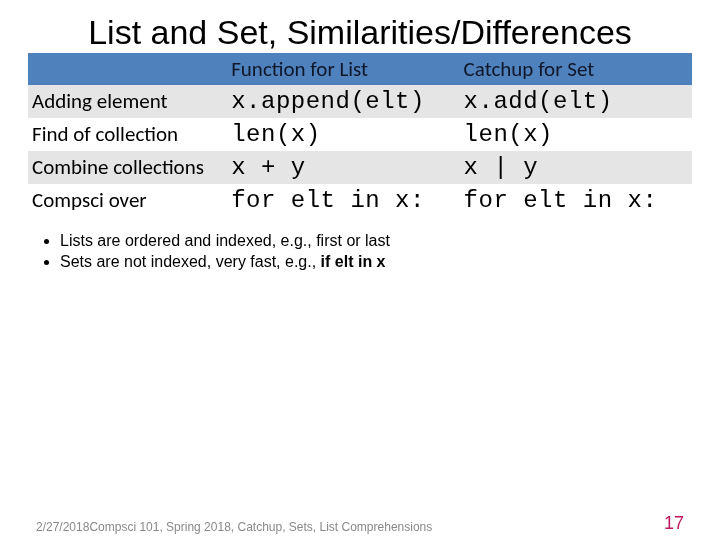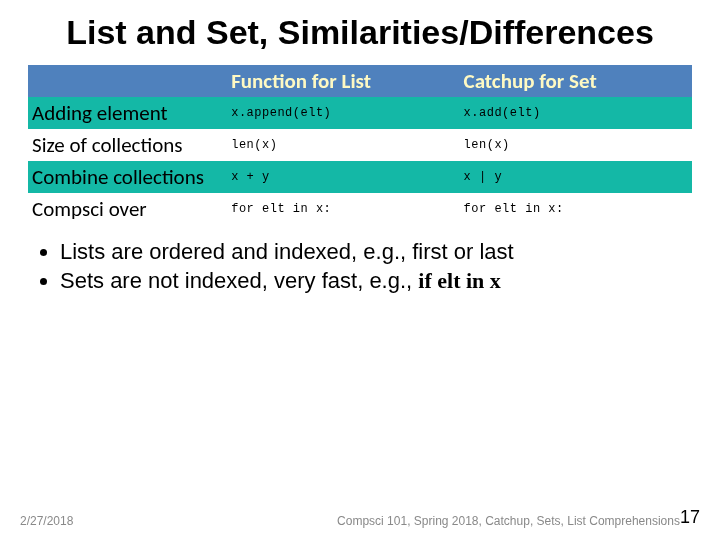--- a/index.html
+++ b/index.html
@@ -1,37 +1,37 @@
 <!DOCTYPE html>
 <html><head>
 <meta charset="utf-8">
 <style>
 html,body{margin:0;padding:0}
 body{width:720px;height:540px;font-family:Arial,Helvetica,sans-serif;
 background:#fff;color:#000;position:relative;box-sizing:border-box}
 .slide{padding:14px 28px 0 28px}
-.title{font-size:34px;line-height:1.08;text-align:center;margin:0 0 14px 0;
-font-weight:700}
+.title{font-size:34px;line-height:1.08;text-align:center;margin:0 0 2px 0;
+font-weight:400}
 table{border-collapse:collapse;width:100%;table-layout:fixed}
 col.op{width:30%} col.fn{width:35%}
 td{font-size:21px;padding:3px 6px 3px 4px;vertical-align:middle;
 font-family:Calibri,Arial,sans-serif}
-tr.hdr td{background:#4f81bd;color:#fef9c3;font-weight:700}
-tr.band td{background:#14b8a6}
-td.code{font-family:"Courier New",monospace;font-size:12px;
+tr.hdr td{background:#4f81bd;color:#0f172a;font-weight:400}
+tr.band td{background:#e5e5e5}
+td.code{font-family:"Courier New",monospace;font-size:24px;
 letter-spacing:0.5px}
-ul.bullets{margin:14px 0 0 10px;padding:0 0 0 22px;font-size:22px;
+ul.bullets{margin:14px 0 0 10px;padding:0 0 0 22px;font-size:16px;
 line-height:1.22}
 ul.bullets li{margin-bottom:2px}
-.mono{font-family:Liberation Serif, serif;font-weight:700}
-.footer{position:absolute;left:0;right:0;bottom:12px;padding:0 20px;
+.mono{font-family:Liberation Sans, sans-serif;font-weight:700}
+.footer{position:absolute;left:0;right:0;bottom:6px;padding:0 36px;
 display:flex;align-items:flex-end;font-size:12px;color:#898989}
 .footer .date{flex:0 0 auto}
-.footer .mid{flex:1 1 auto;text-align:right;line-height:1.2}
-.footer .pg{flex:0 0 auto;color:#000000;font-size:18px}
+.footer .mid{flex:1 1 auto;text-align:left;line-height:1.2}
+.footer .pg{flex:0 0 auto;color:#be185d;font-size:18px}
 </style>
 </head>
 <body>
 
 <div class="slide">
 
   <h1 class="title">List and Set, Similarities/Differences</h1>
 
   <table>
     <colgroup>
@@ -44,21 +44,21 @@
       <td></td>
       <td>Function for List</td>
       <td>Catchup for Set</td>
     </tr>
     <tr class="band">
       <td>Adding element</td>
       <td class="code">x.append(elt)</td>
       <td class="code">x.add(elt)</td>
     </tr>
     <tr>
-      <td>Size of collections</td>
+      <td>Find of collection</td>
       <td class="code">len(x)</td>
       <td class="code">len(x)</td>
     </tr>
     <tr class="band">
       <td>Combine collections</td>
       <td class="code">x + y</td>
       <td class="code">x | y</td>
     </tr>
     <tr>
       <td>Compsci over</td>

